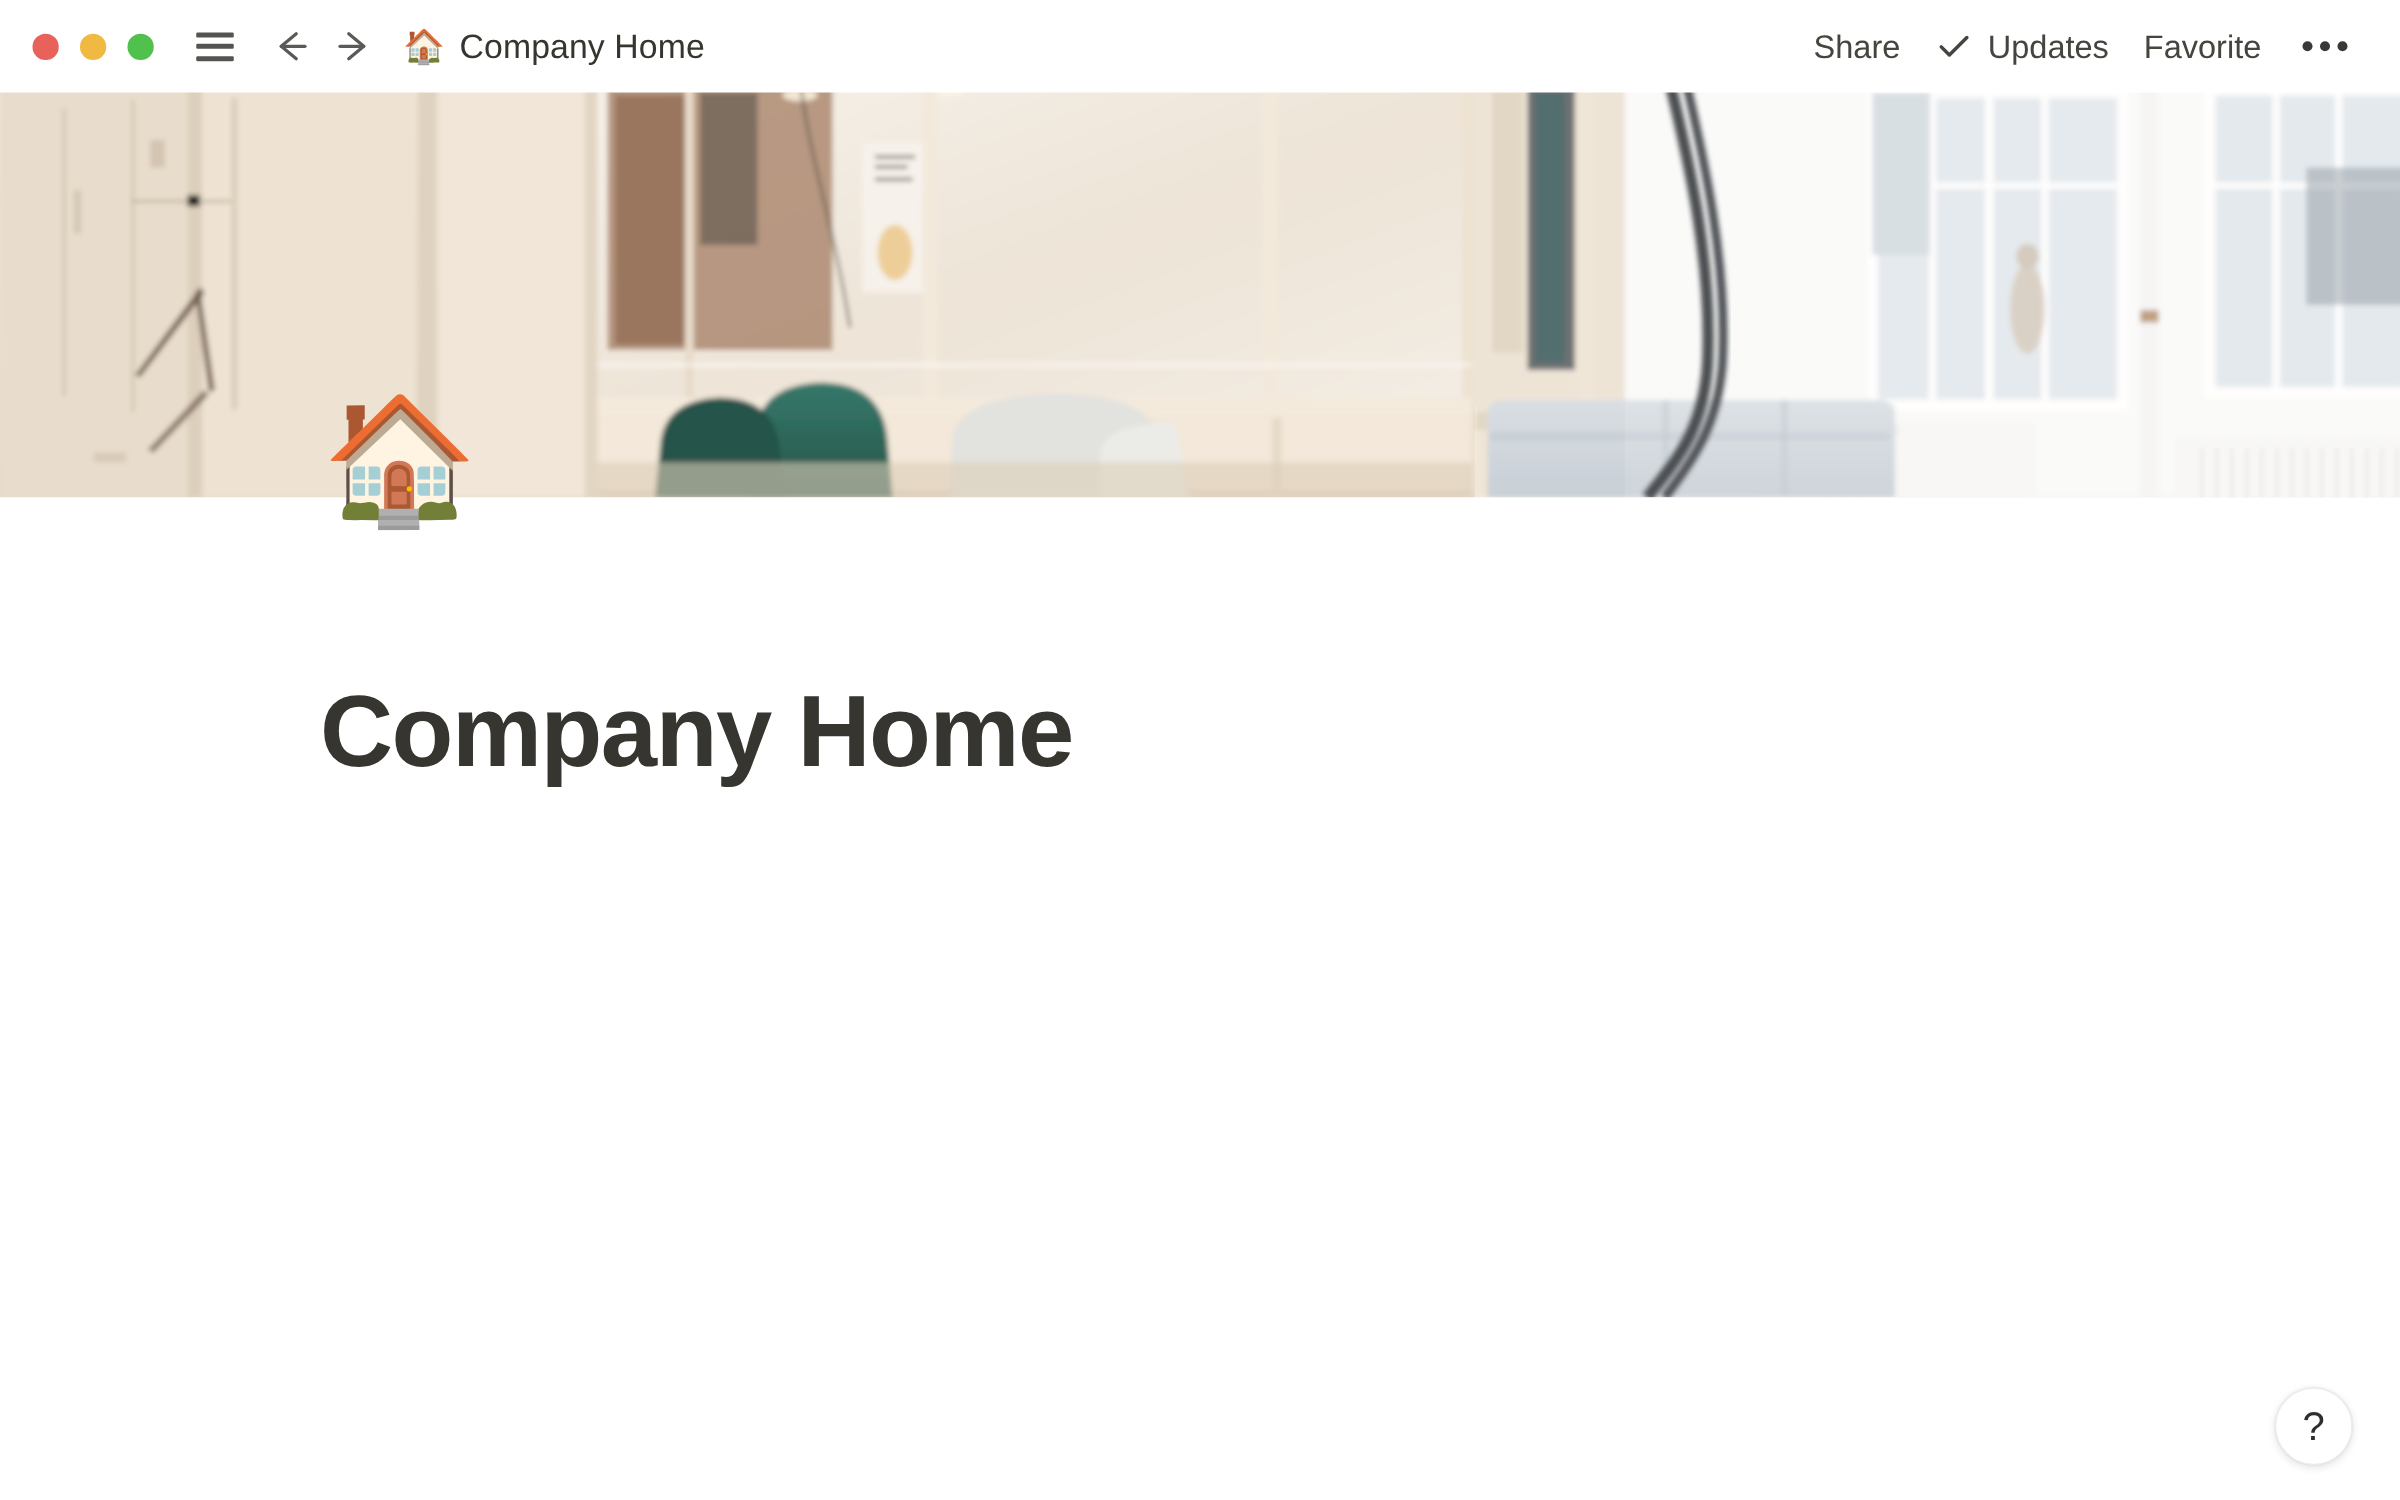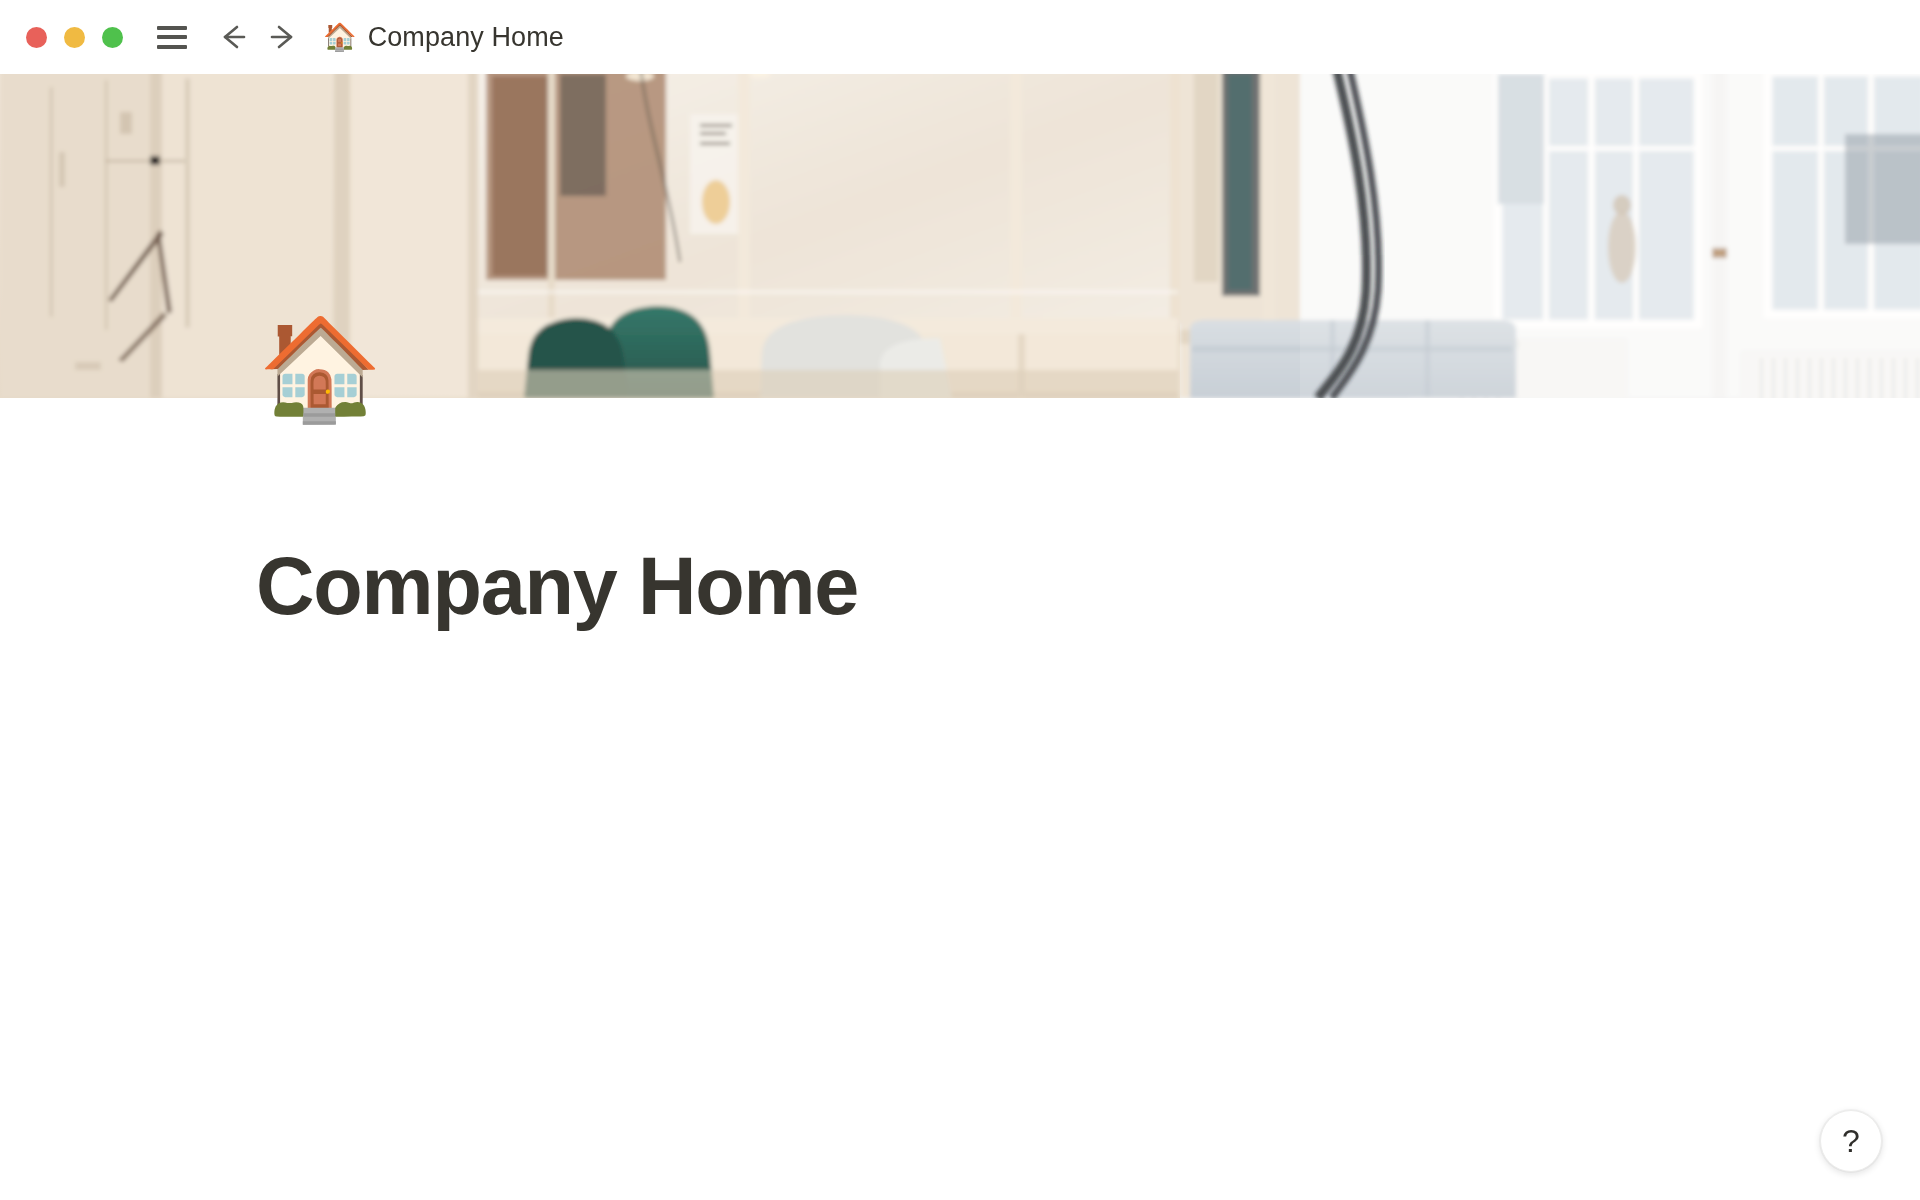--- a/index.html
+++ b/index.html
@@ -292,20 +292,37 @@
           <path d="M5 17 L24 17" stroke="#5a5a56" stroke-width="2.6" stroke-linecap="round"></path>
         </svg>
       </div>
     </div>
 
     <div class="bc-wrap">
       <span class="bc-emoji">🏠</span>
       <span class="bc-title">Company Home</span>
     </div>
 
+    <div class="titlebar-right">
+      <div class="tb-action">Share</div>
+      <div class="tb-updates">
+        <span class="check-icon">
+          <svg width="30" height="30" viewBox="0 0 30 30" fill="none" aria-hidden="true">
+            <path d="M5 15.5 L11.5 22 L25.5 8" stroke="#46443f" stroke-width="2.8" stroke-linecap="round" stroke-linejoin="round"></path>
+          </svg>
+        </span>
+        <span class="tb-action" style="padding:0">Updates</span>
+      </div>
+      <div class="tb-action">Favorite</div>
+      <div class="more-dots">
+        <i></i>
+        <i></i>
+        <i></i>
+      </div>
+    </div>
   </div>
 
   <div class="cover">
     <svg class="cover-canvas" viewBox="0 0 1920 336" preserveAspectRatio="none" aria-hidden="true">
       <defs>
         <linearGradient id="wallWarm" x1="0" y1="0" x2="0" y2="1">
           <stop offset="0%" stop-color="#efe4d6"></stop>
           <stop offset="60%" stop-color="#e9ddcc"></stop>
           <stop offset="100%" stop-color="#e4d7c4"></stop>
         </linearGradient>

